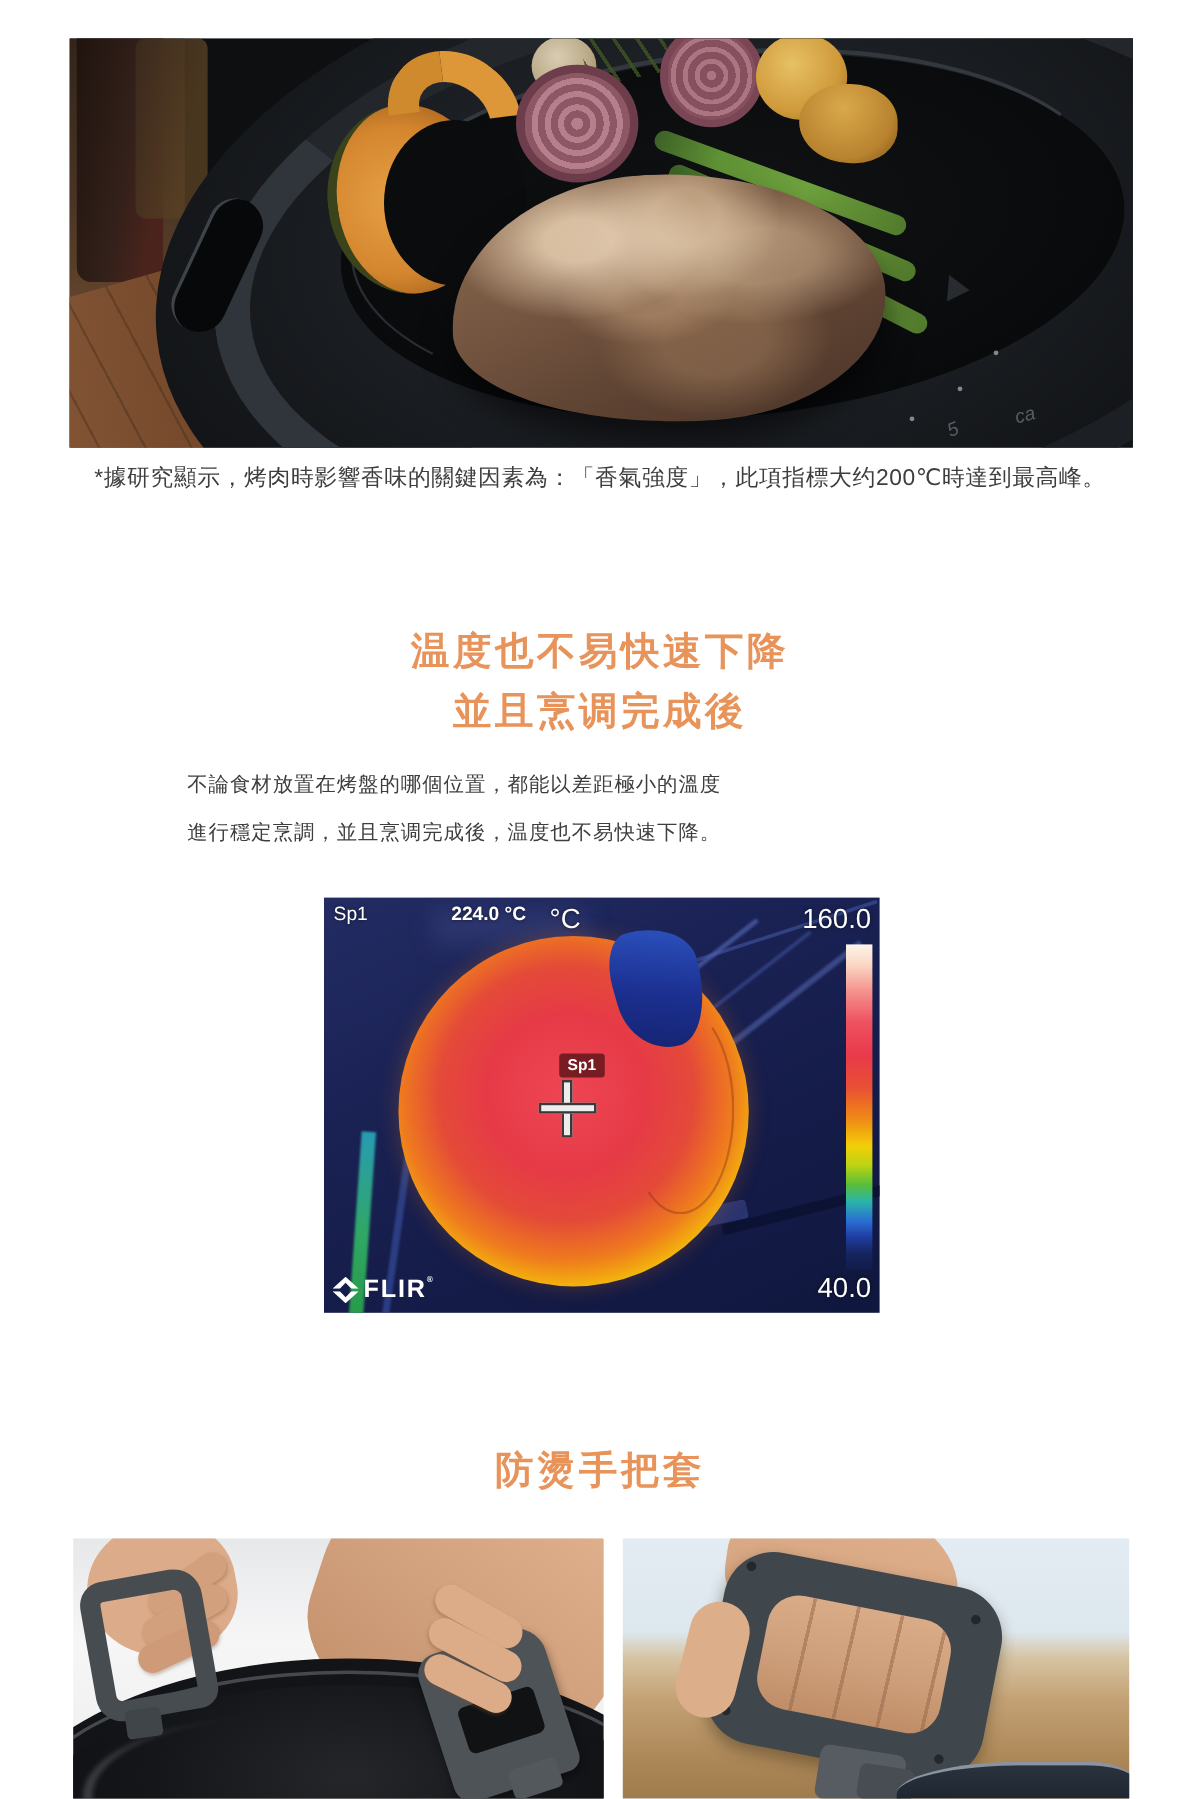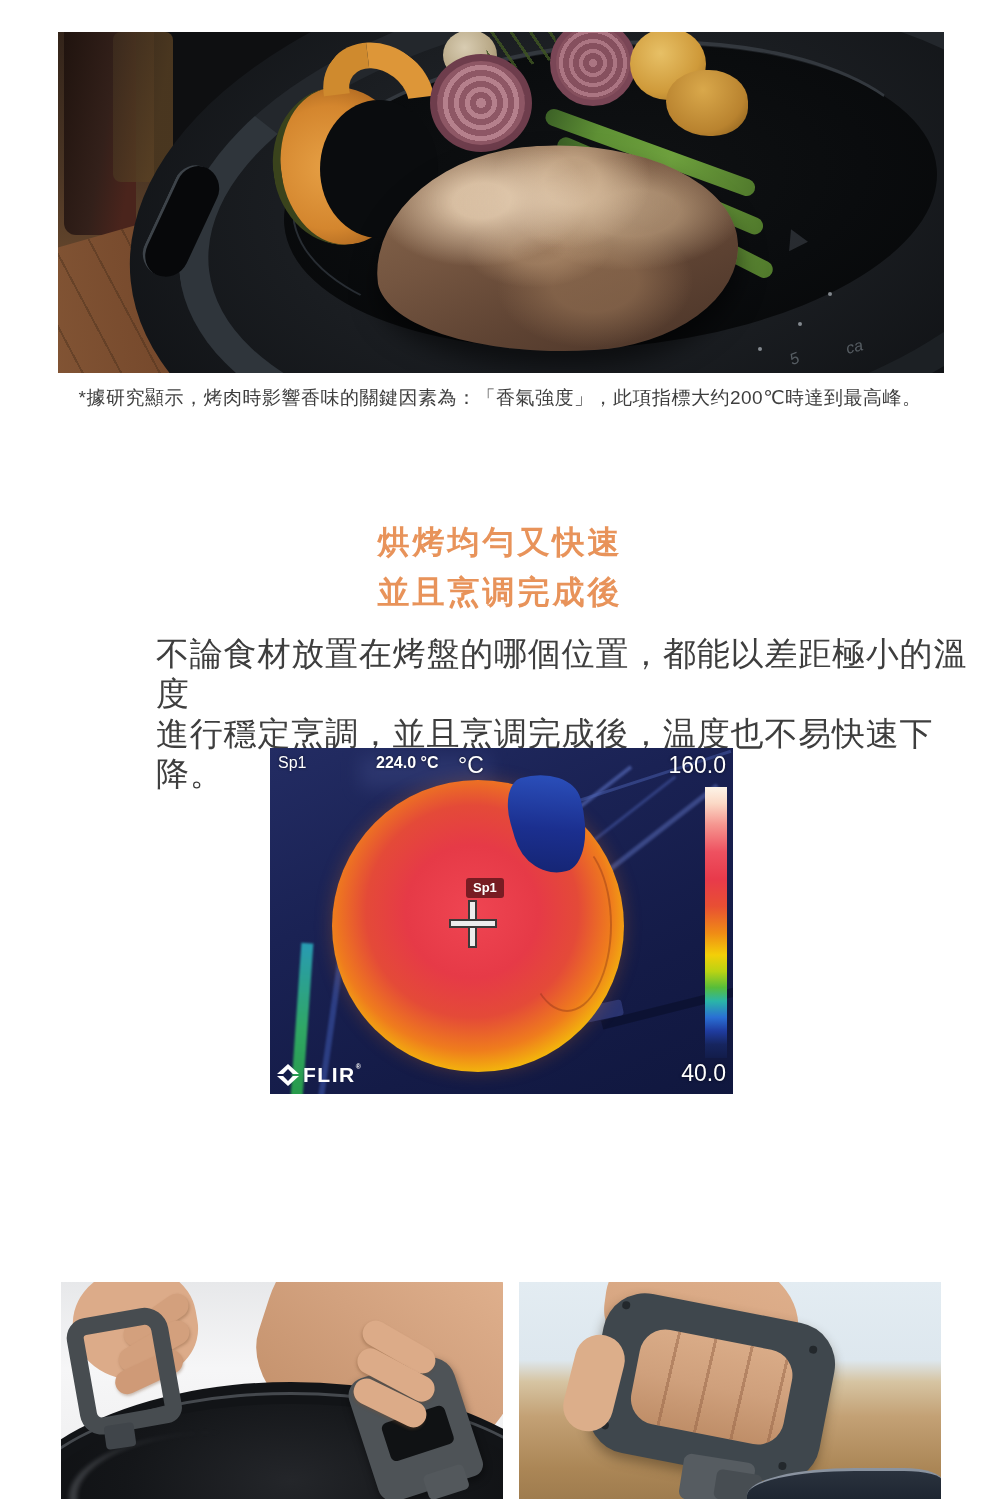--- a/index.html
+++ b/index.html
@@ -69,21 +69,21 @@
   .spout{left:730px;top:200px;width:0;height:0;transform:rotate(95deg);opacity:.6;
     border-left:11px solid transparent;border-right:11px solid transparent;border-bottom:18px solid #3c4147;}
   .faint-mark{color:rgba(165,175,185,.45);font-size:16px;font-style:italic;}
 
   
   .note{left:0;right:0;top:385px;text-align:center;font-size:19px;letter-spacing:.5px;color:#3e3e3e;}
   .heading{left:0;right:0;text-align:center;color:#e8935a;font-size:32px;font-weight:600;
     letter-spacing:3px;line-height:50px;}
   .heading1{top:517px;}
   .heading2{top:1200px;}
-  .bodytext{left:156px;top:634px;font-size:33px;line-height:40px;letter-spacing:.8px;color:#3e3e3e;}
+  .bodytext{left:156px;top:634px;font-size:17px;line-height:40px;letter-spacing:.8px;color:#3e3e3e;}
 
   
   .thermal{left:270px;top:748px;width:463px;height:346px;
     background:linear-gradient(155deg,#232c63 0%,#1a2254 35%,#141b47 70%,#10173e 100%);
     color:#fff;}
   .streak{position:absolute;}
   .st1{left:300px;top:-10px;width:4px;height:150px;background:#5a6fc0;transform:rotate(52deg);opacity:.6;filter:blur(1px);}
   .st2{left:335px;top:-5px;width:3px;height:175px;background:#4a5fb0;transform:rotate(52deg);opacity:.5;filter:blur(1px);}
   .st3{left:368px;top:0;width:5px;height:195px;background:#6378c8;transform:rotate(52deg);opacity:.45;filter:blur(1px);}
   .st4{left:295px;top:28px;width:170px;height:3px;background:#4a5fb0;transform:rotate(-18deg);opacity:.5;}
@@ -211,21 +211,21 @@
     <div class="abs droplet" style="left:700px;top:315px;"></div>
     <div class="abs droplet" style="left:770px;top:260px;"></div>
     <div class="abs spout"></div>
     <span class="abs faint-mark" style="left:788px;top:306px;transform:rotate(-14deg);">ca</span>
     <span class="abs faint-mark" style="left:732px;top:318px;transform:rotate(-22deg);">5</span>
   </div>
 
   <div class="abs note">*據研究顯示，烤肉時影響香味的關鍵因素為：「香氣強度」，此項指標大约200℃時達到最高峰。</div>
 
   <div class="abs heading heading1">
-    <div>烘烤均勻又快速</div>
+    <div>温度也不易快速下降</div>
     <div>並且烹调完成後</div>
   </div>
 
   <div class="abs bodytext">
     <div>不論食材放置在烤盤的哪個位置，都能以差距極小的溫度</div>
     <div>進行穩定烹調，並且烹调完成後，温度也不易快速下降。</div>
   </div>
 
   <div class="photo thermal">
     <div class="streak st1"></div>
@@ -251,20 +251,21 @@
     <div class="abs colorbar"></div>
     <div class="abs flir">
       <span class="flir-icon">
         <span class="chv chv-up"></span>
           <span class="chv chv-dn"></span>
       </span>
       <span class="flir-word"><span>FLIR</span><sup class="flir-reg">®</sup></span>
     </div>
   </div>
 
+  <div class="abs heading heading2">防燙手把套</div>
 
   <div class="photo ph-left">
     <div class="abs lp-arm"></div>
     <div class="abs lp-pot"></div>
     <div class="abs lp-interior"></div>
     <div class="abs lp-rimline"></div>
     <div class="abs lp-reflect"></div>
     <div class="abs lp-handle-r">
       <div class="abs lp-handle-r-slot"></div>
       <div class="abs lp-handle-r-tab"></div>

